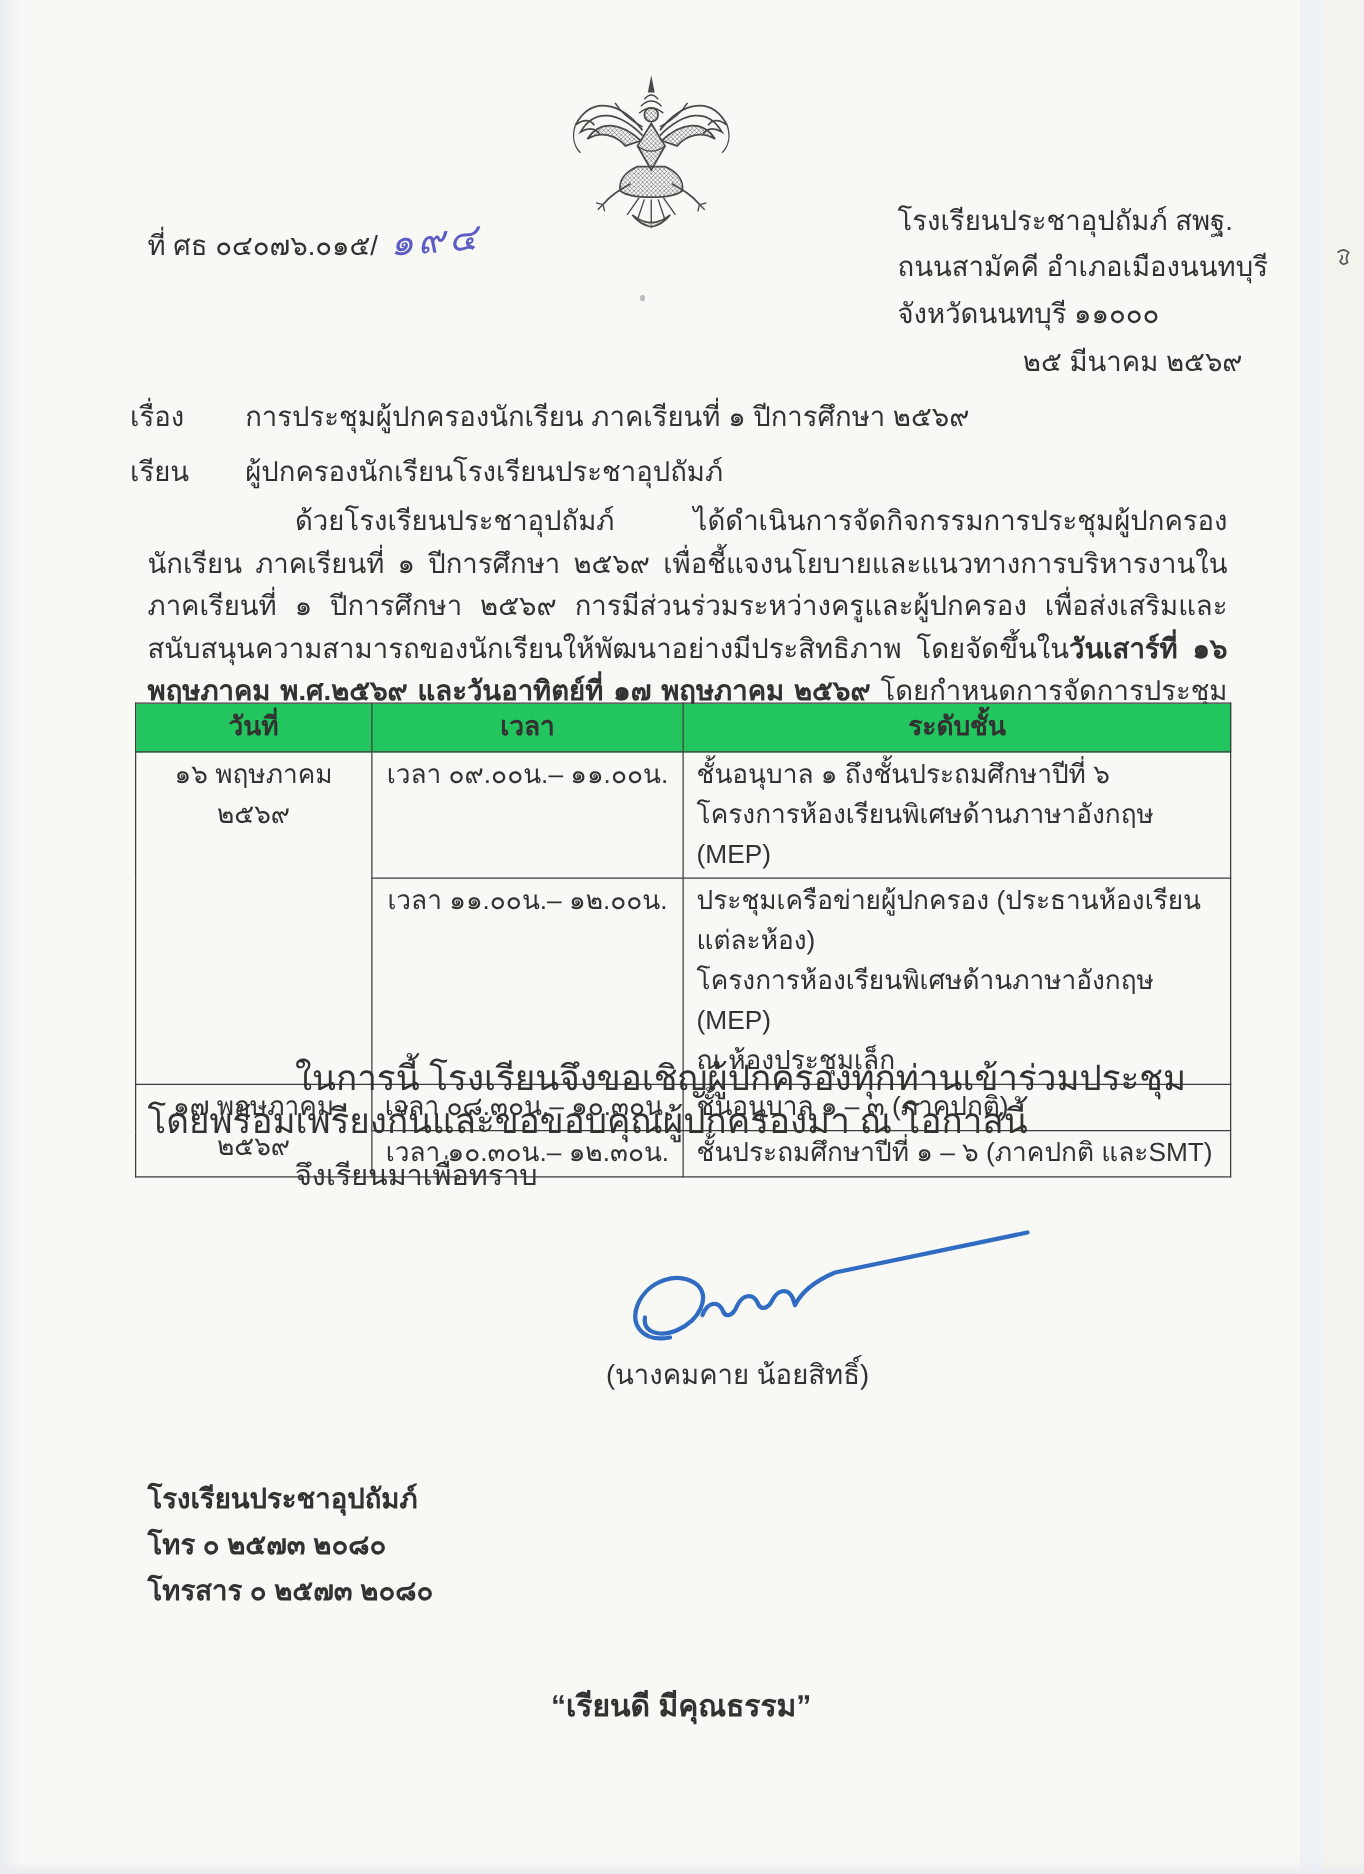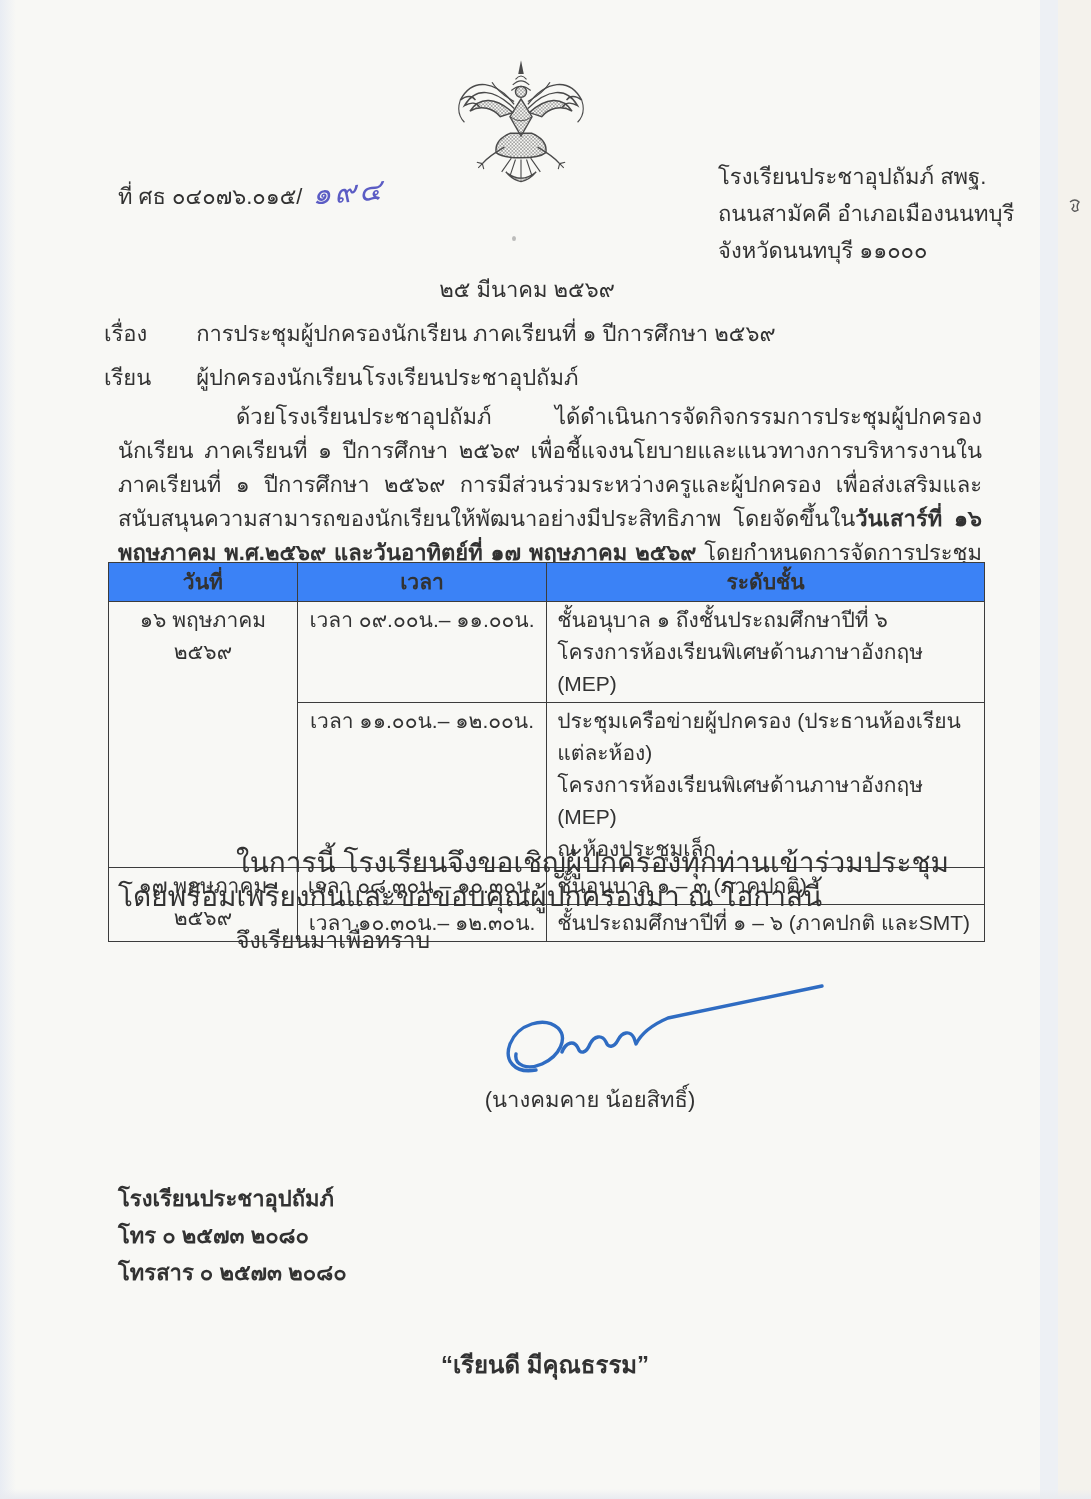--- a/index.html
+++ b/index.html
@@ -29,41 +29,41 @@
     display:inline-block;margin-left:10px;
     color:var(--hand-blue,#5b5cc4);
     font-size:30px;font-style:italic;
     transform:rotate(-4deg) translateY(-2px);
     letter-spacing:3px;
   }
   .sender{left:718px;top:158px;font-size:22px;line-height:37px;}
   .garuda{left:452px;top:52px;width:138px;height:146px;color:#4a4a4a;}
   .speck{position:absolute;background:#8a8a8a;border-radius:50%;}
 
-  .date-line{left:82px;top:272px;width:890px;text-align:center;font-size:22px;}
+  .date-line{left:104px;top:272px;width:890px;text-align:right;font-size:22px;}
   .label-row{left:104px;font-size:22px;}
   .label-row .lbl{display:inline-block;width:86px;}
 
   .body-par{
     left:118px;top:400px;width:864px;
     font-size:22px;line-height:34px;
     text-align:justify;text-indent:118px;
     white-space:normal;
   }
   .body-par b{font-weight:bold;}
 
   table.sched{
     position:absolute;left:108px;top:562px;width:877px;
     border-collapse:collapse;font-size:21px;line-height:32px;
   }
   table.sched th,table.sched td{
     border:1.6px solid #3c3c3c;
     padding:2px 10px;vertical-align:top;
   }
-  table.sched th{background:#3b82f6;font-weight:bold;text-align:center;height:34px;vertical-align:middle;}
+  table.sched th{background:#22c55e;font-weight:bold;text-align:center;height:34px;vertical-align:middle;}
   td.c-date{width:22%;text-align:center;}
   td.c-time{width:26%;text-align:center;white-space:nowrap;}
   td.c-level{width:52%;text-align:left;}
 
   .closing-par{
     left:118px;top:846px;width:864px;
     font-size:28px;line-height:34px;
     text-indent:118px;white-space:normal;
   }
   .ack-line{left:236px;top:922px;font-size:23px;text-align:right;}

